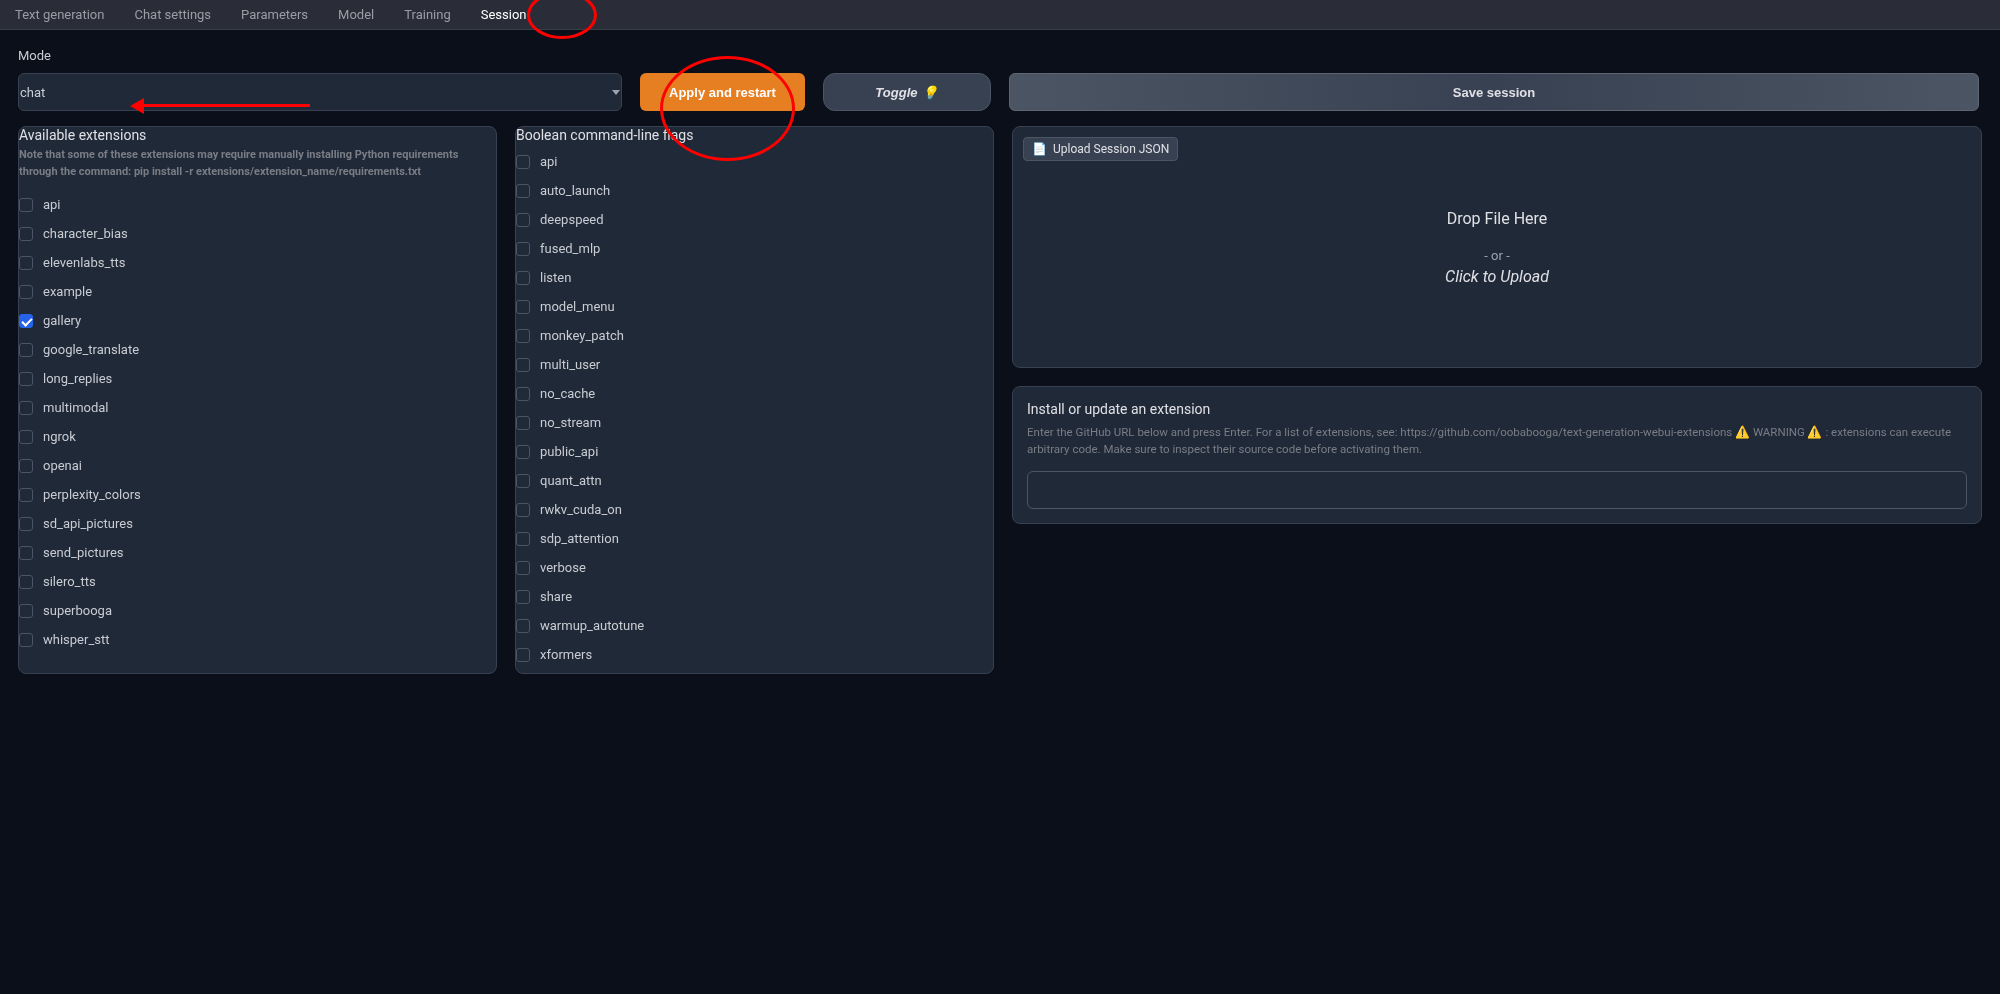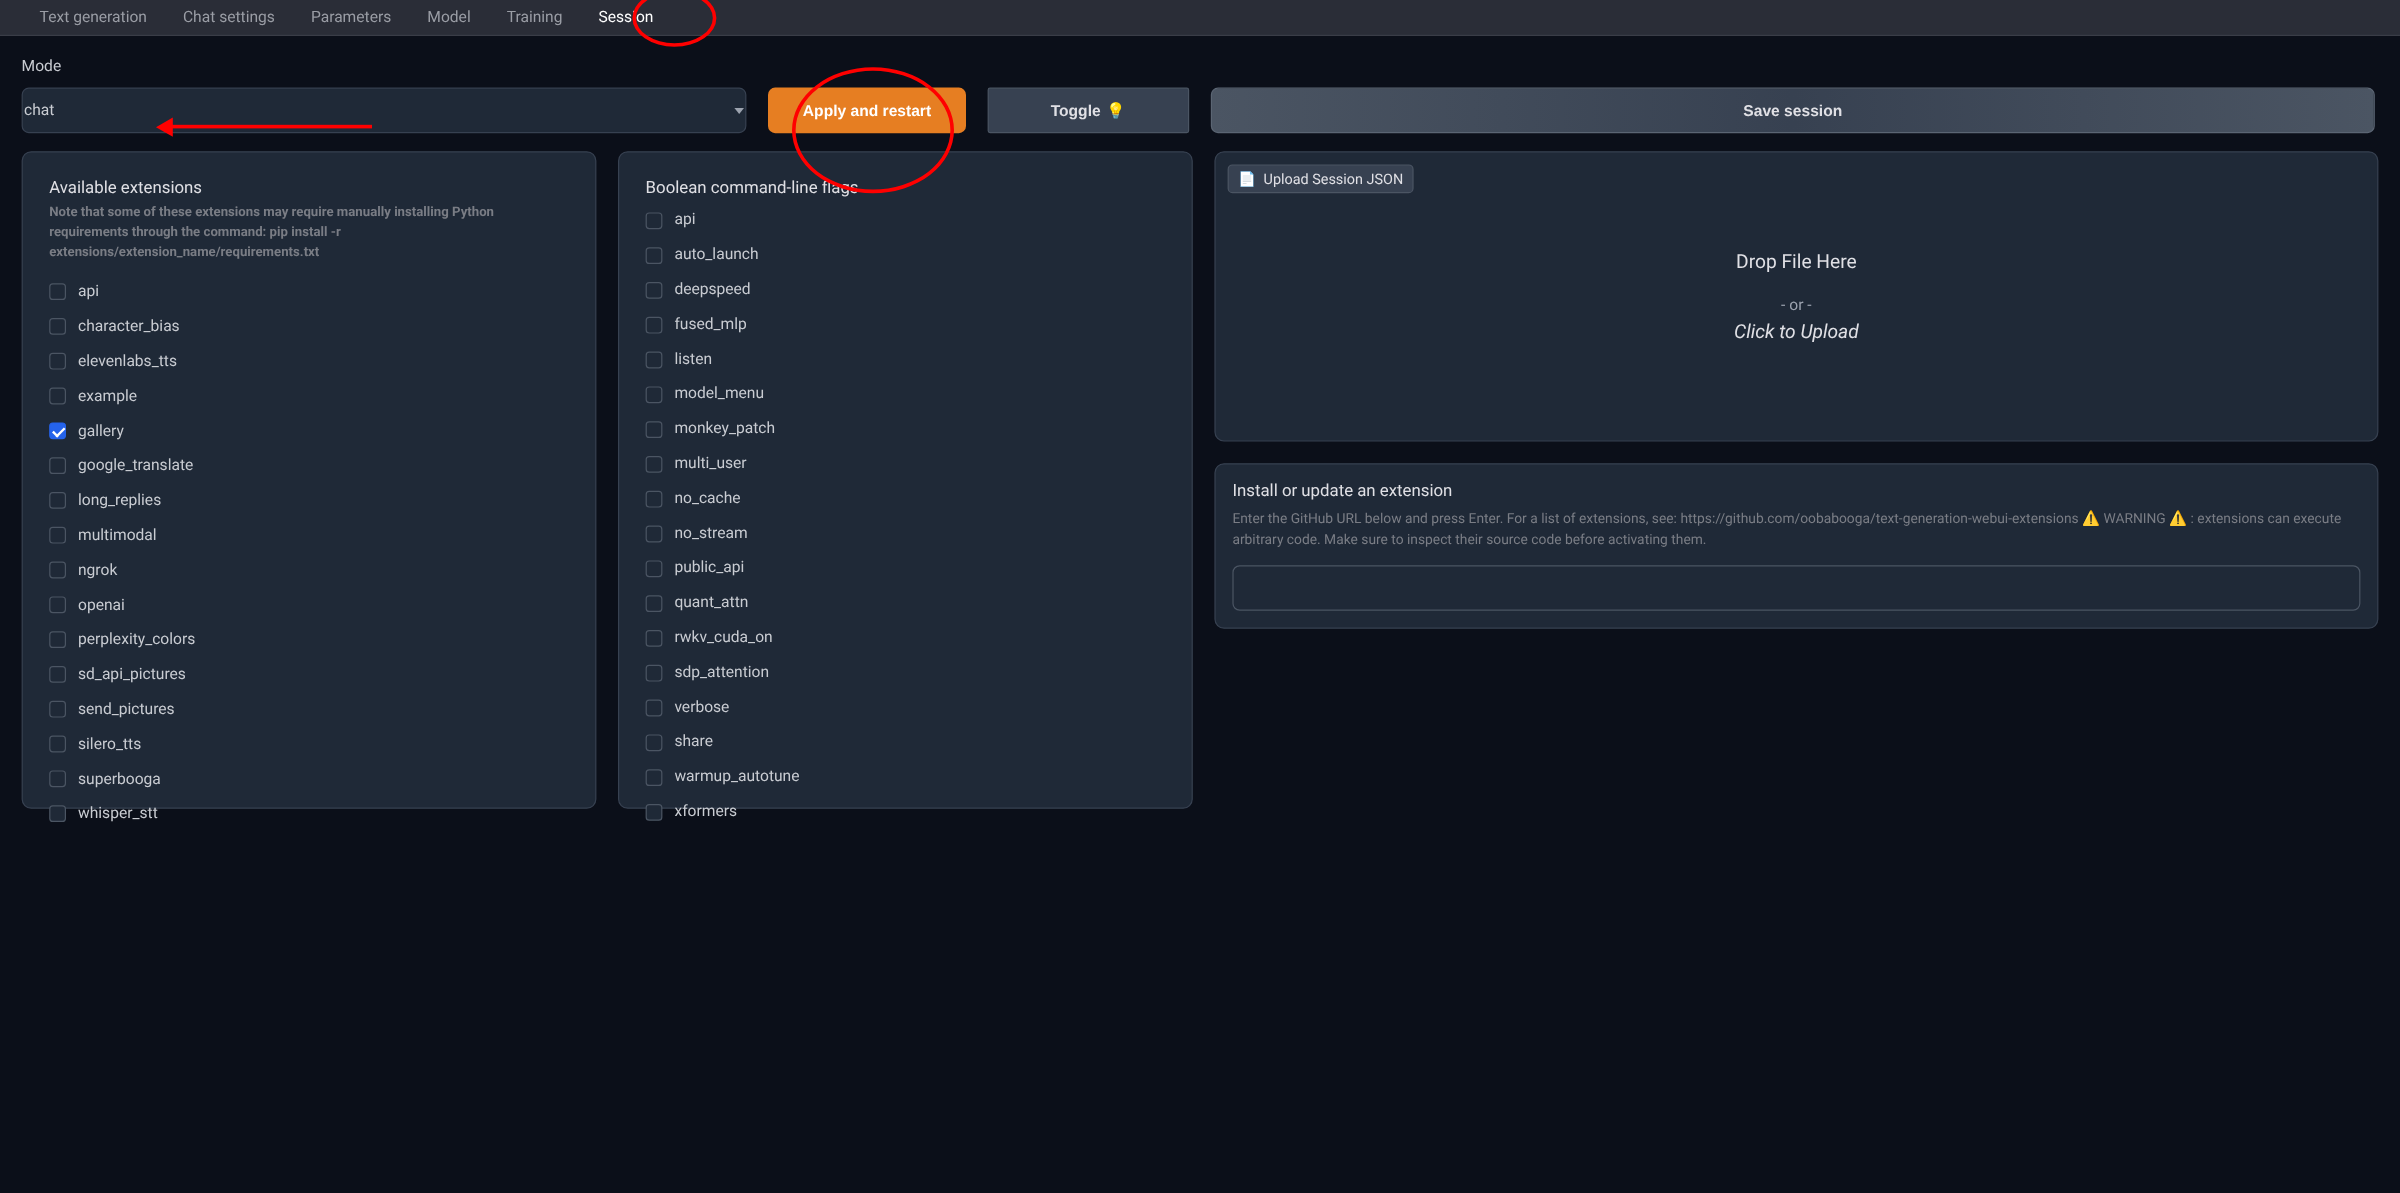--- a/index.html
+++ b/index.html
@@ -14,21 +14,21 @@
       font-size: 13px;
       width: 2000px;
       height: 994px;
       overflow: hidden;
     }
     .tabs {
       display: flex;
       background-color: #2a2d37;
       height: 30px;
       align-items: center;
-      padding-left: 18px;
+      padding-left: 0;
       border-bottom: 1px solid #3a3d47;
     }
     .tab {
       padding: 0 15px;
       color: #9a9da5;
       cursor: pointer;
       height: 30px;
       display: flex;
       align-items: center;
       font-size: 13px;
@@ -79,28 +79,29 @@
       font-weight: 600;
       cursor: pointer;
       font-size: 13px;
     }
     .btn-grey {
       width: 168px;
       height: 38px;
       background-color: #374151;
       color: #e0e0e5;
       border: 1px solid #4b5563;
-      border-radius: 2px;
+      border-radius: 12px;
       font-weight: 600;
       cursor: pointer;
       font-size: 13px;
       display: flex;
       align-items: center;
       justify-content: center;
       gap: 5px;
+      font-style: italic;
     }
     .btn-save {
       flex: 1;
       height: 38px;
       background: linear-gradient(to right, #4b5563, #374151, #4b5563);
       color: #e0e0e5;
       border: 1px solid #5b6573;
       border-radius: 6px;
       font-weight: 600;
       cursor: pointer;
@@ -108,21 +109,21 @@
       max-width: 970px;
     }
     .panels-row {
       display: flex;
       gap: 18px;
     }
     .panel {
       background-color: #1f2937;
       border: 1px solid #374151;
       border-radius: 8px;
-      padding: 22px;
+      padding: 0;
     }
     .panel-left {
       width: 479px;
       height: 548px;
     }
     .panel-mid {
       width: 479px;
       height: 548px;
     }
     .panel-title {

